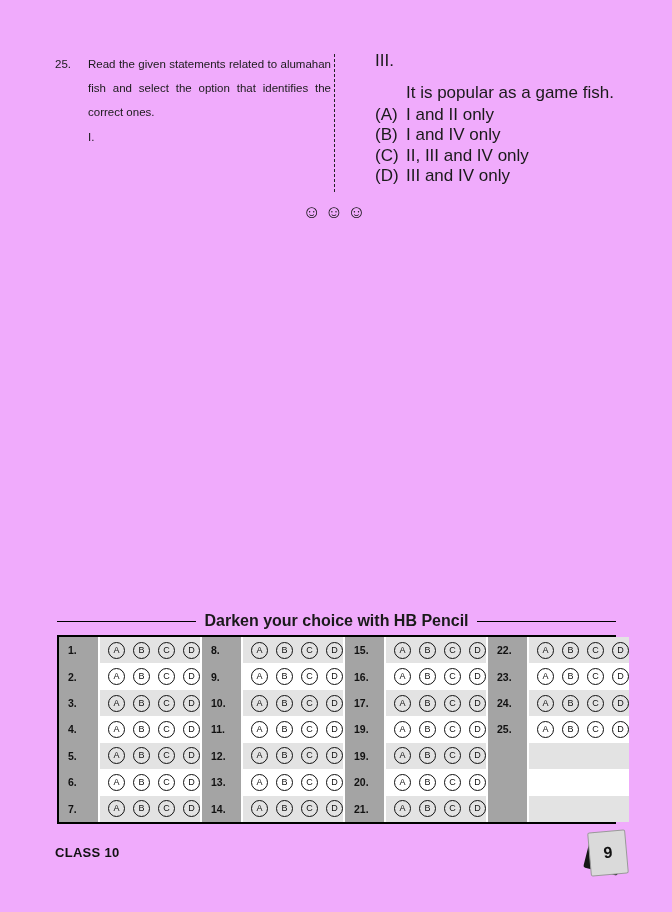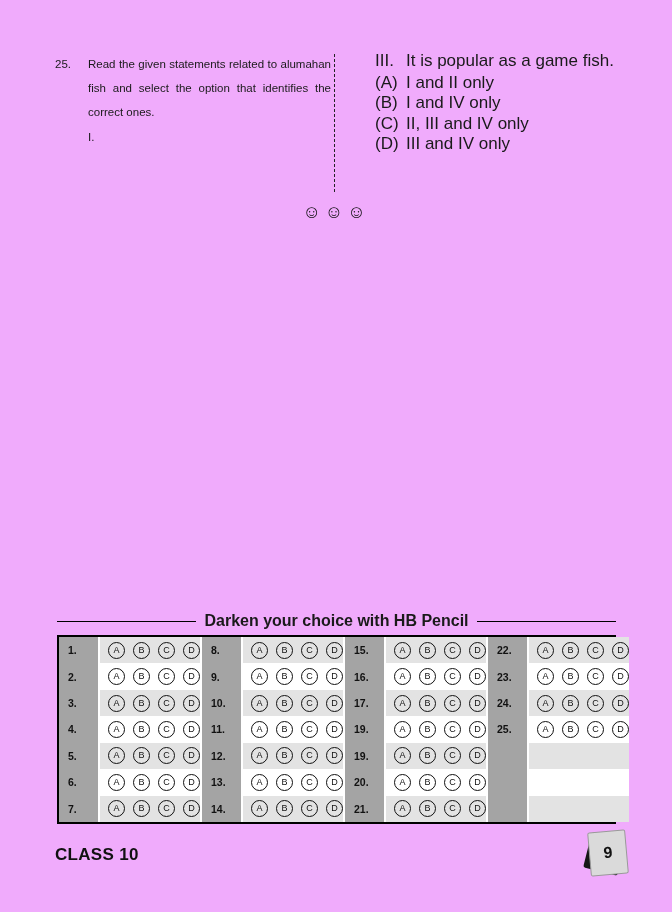--- a/index.html
+++ b/index.html
@@ -29,21 +29,21 @@
   .col-divider{
     position:absolute;left:334px;top:54px;height:138px;width:0;
     border-left:1px dashed #222;
   }
 
   .q-right{
     position:absolute;left:375px;top:51px;width:287px;
     font-size:17px;line-height:20.5px;
   }
   .q-right .stmt .lbl{flex:0 0 31px;}
-  .q-right .stmt .txt{width:228px;}
+  .q-right .stmt .txt{width:228px;margin-top:32px;}
   .opt-list{margin-top:1px;}
   .opt{display:flex;}
   .opt .lbl{flex:0 0 31px;}
 
   .smiley-row{
     position:absolute;left:0;top:202px;width:672px;
     text-align:center;font-size:18px;letter-spacing:4px;color:#111;
   }
 
   
@@ -76,21 +76,21 @@
   .bub-row.even{background:var(--plain-bg,#ffffff);}
   .bubble{
     width:15px;height:15px;border:1px solid #111;border-radius:50%;
     font-size:9px;line-height:15px;text-align:center;color:#111;
     background:transparent;flex:0 0 auto;
   }
 
   
   .class-label{
     position:absolute;left:55px;top:845px;
-    font-size:17px;font-weight:bold;letter-spacing:0.3px;color:#111;
+    font-size:13px;font-weight:bold;letter-spacing:0.3px;color:#111;
   }
   .page-badge{position:absolute;left:584px;top:828px;width:46px;height:52px;}
   .page-badge .shadow-square{
     position:absolute;left:3px;top:8px;width:35px;height:36px;
     background:#161616;transform:rotate(14deg);border-radius:2px;
   }
   .page-badge .face-square{
     position:absolute;left:5px;top:3px;width:36px;height:42px;
     background:#dadada;border:1px solid #9a9a9a;transform:rotate(-5deg);
     border-radius:2px;display:flex;align-items:center;justify-content:center;

